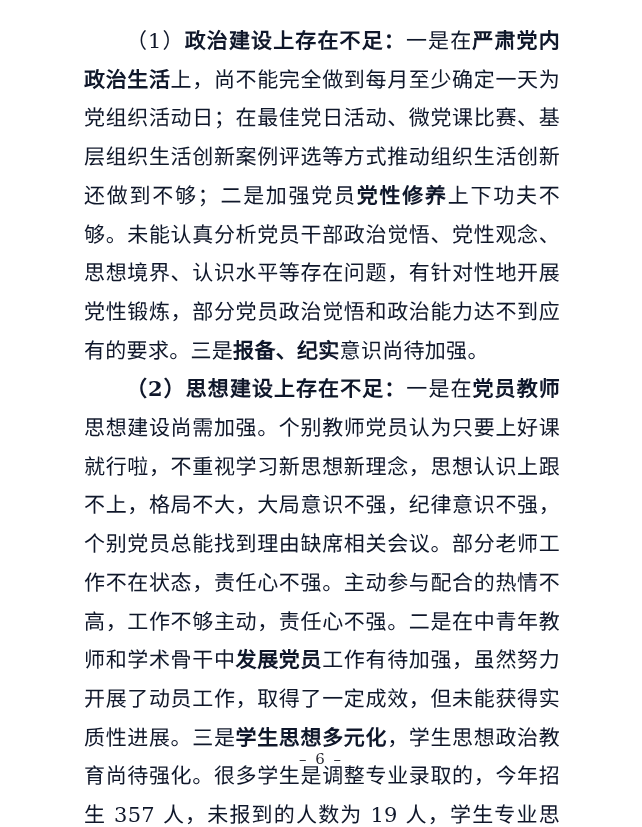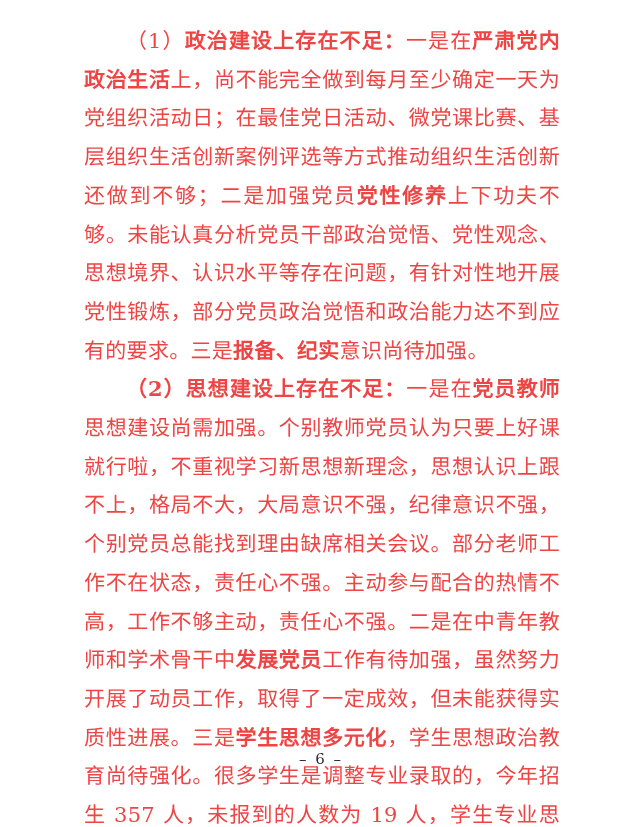--- a/index.html
+++ b/index.html
@@ -24,21 +24,21 @@
     left: 84px;
     top: 22px;
     width: 476px;
   }
   .para {
     margin: 0;
     padding: 0;
     text-indent: 2em;
     font-size: 21px;
     line-height: 38.7px;
-    color: #ef4444;
+    color: #0f172a;
     text-align: justify;
     text-justify: inter-character;
     letter-spacing: 0.3px;
     font-family: "DejaVu Serif", "Liberation Serif", serif;
   }
   .para span.bold {
     font-weight: 700;
   }
   .footer {
     position: absolute;

